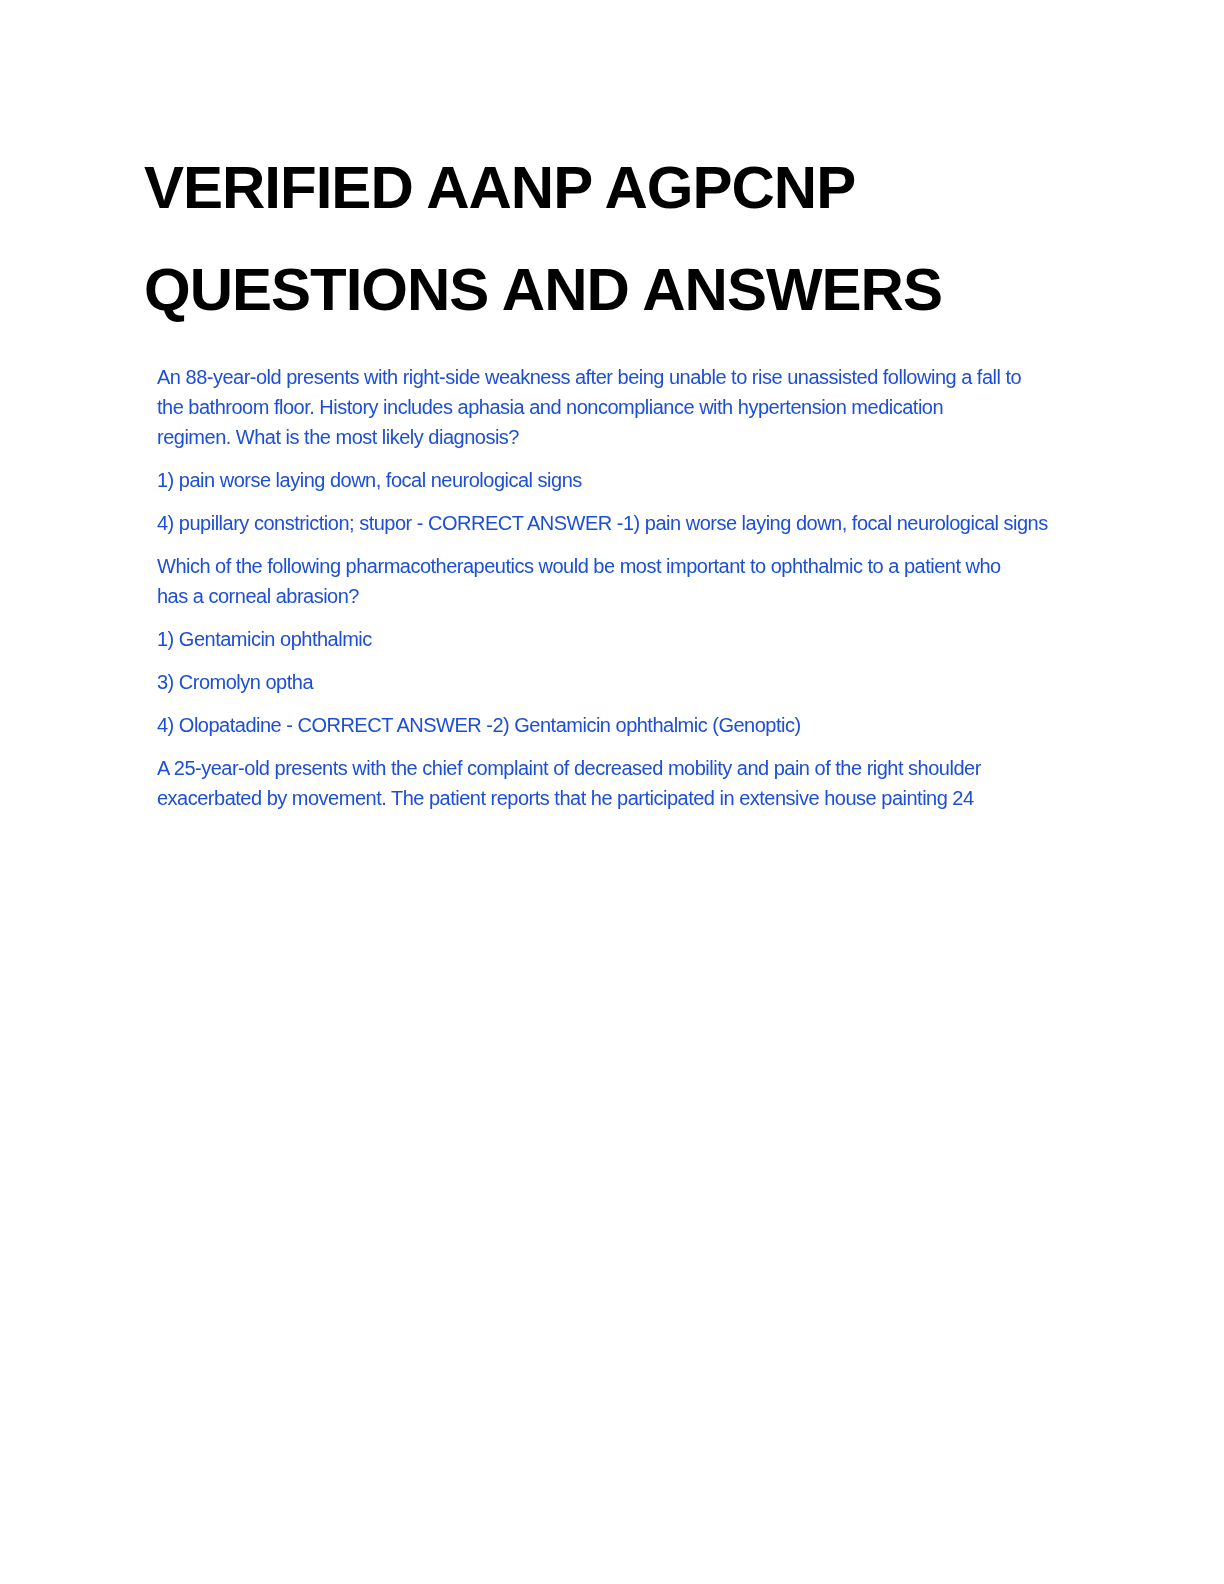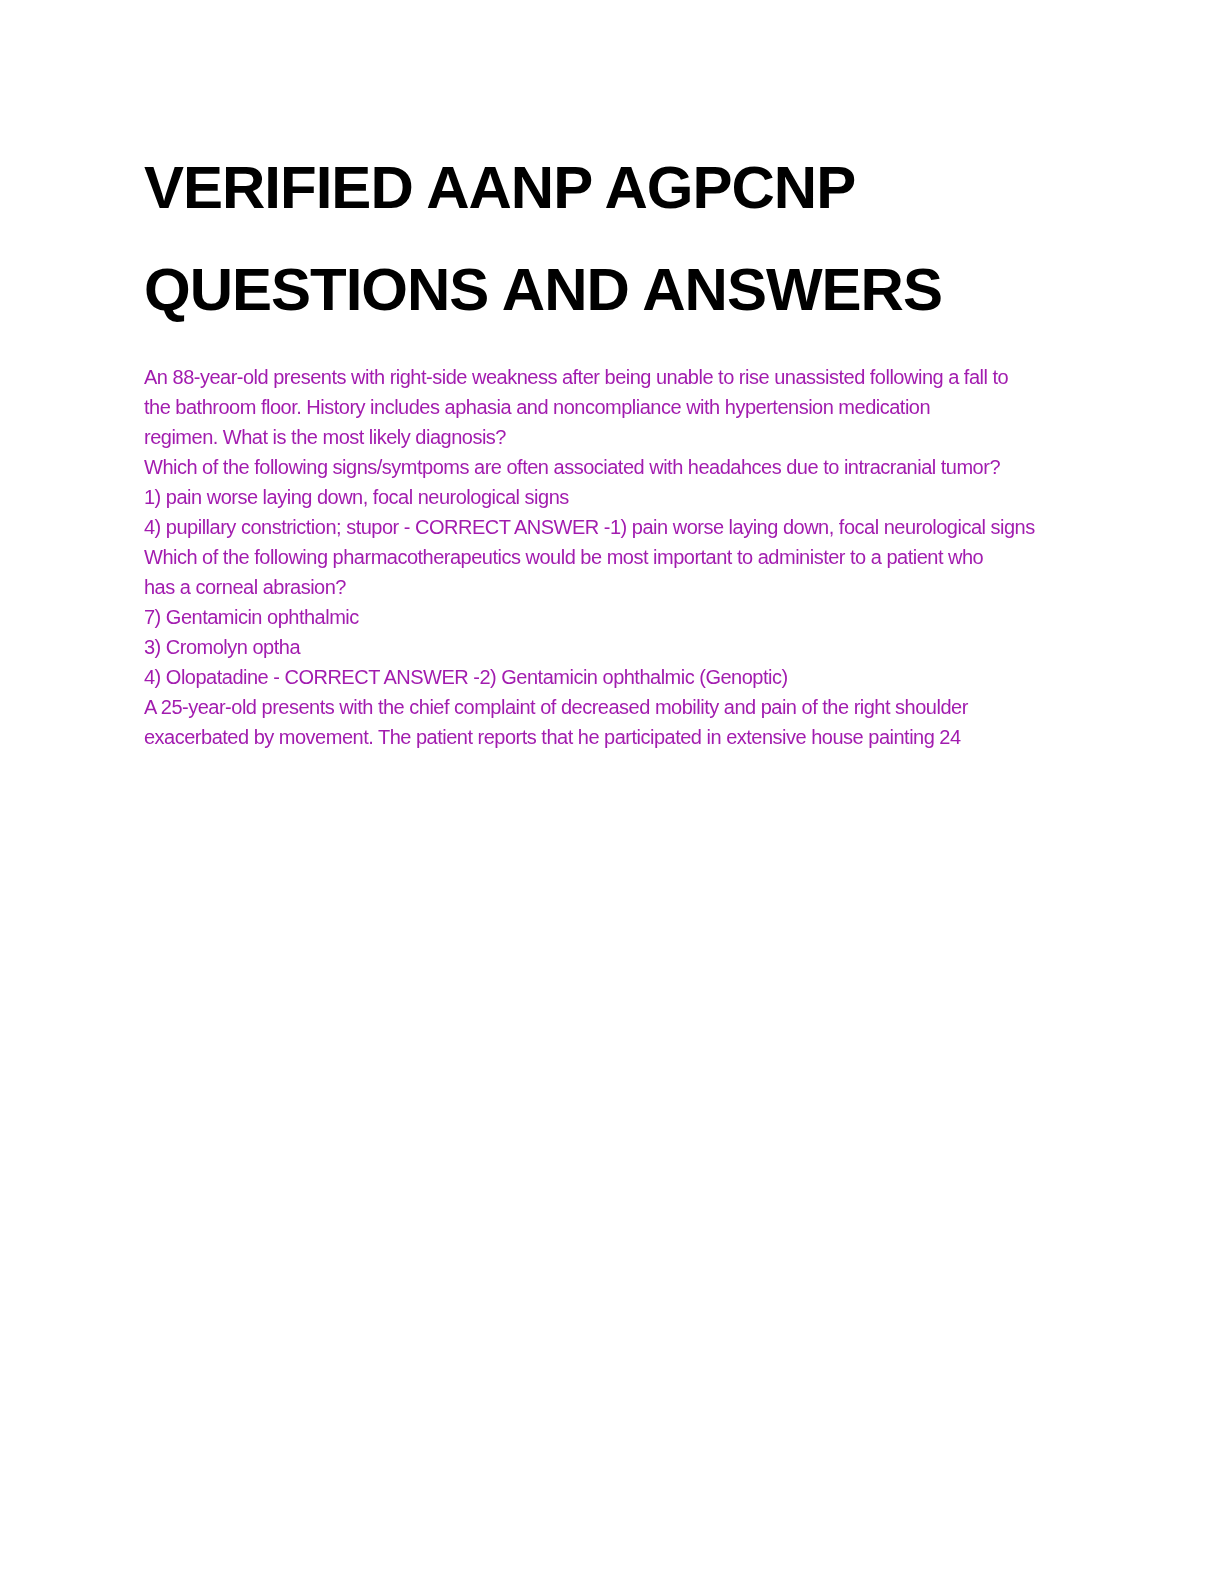--- a/index.html
+++ b/index.html
@@ -23,56 +23,55 @@
   .doc-title {
     margin: 0 0 21px 0;
     font-size: 60px;
     font-weight: bold;
     line-height: 102px;
     letter-spacing: -1px;
     color: #000000;
     white-space: pre-line;
   }
   p.block {
-    margin: 0;
+    margin: 13px;
     font-size: 20px;
     line-height: 30px;
     letter-spacing: -0.5px;
-    color: #a21caf;
+    color: #1d4ed8;
     white-space: pre;
   }
   .gap-lg { margin-bottom: 73px; }
   .gap-sm { margin-bottom: 22px; }
 </style>
 </head>
 <body>
 
 <div class="page">
 
   <h1 class="doc-title">VERIFIED AANP AGPCNP
 QUESTIONS AND ANSWERS</h1>
 
   <p class="block gap-lg">An 88-year-old presents with right-side weakness after being unable to rise unassisted following a fall to
 the bathroom floor. History includes aphasia and noncompliance with hypertension medication
 regimen. What is the most likely diagnosis?</p>
 
 
-  <p class="block gap-lg">Which of the following signs/symtpoms are often associated with headahces due to intracranial tumor?</p>
 
   <p class="block gap-sm">1) pain worse laying down, focal neurological signs</p>
 
 
 
   <p class="block gap-lg">4) pupillary constriction; stupor - CORRECT ANSWER -1) pain worse laying down, focal neurological signs</p>
 
-  <p class="block gap-lg">Which of the following pharmacotherapeutics would be most important to administer to a patient who
+  <p class="block gap-lg">Which of the following pharmacotherapeutics would be most important to ophthalmic to a patient who
 has a corneal abrasion?</p>
 
 
-  <p class="block gap-sm">7) Gentamicin ophthalmic</p>
+  <p class="block gap-sm">1) Gentamicin ophthalmic</p>
 
   <p class="block gap-sm">3) Cromolyn optha</p>
 
   <p class="block gap-lg">4) Olopatadine - CORRECT ANSWER -2) Gentamicin ophthalmic (Genoptic)</p>
 
   <p class="block">A 25-year-old presents with the chief complaint of decreased mobility and pain of the right shoulder
 exacerbated by movement. The patient reports that he participated in extensive house painting 24</p>
 
 </div>
 

